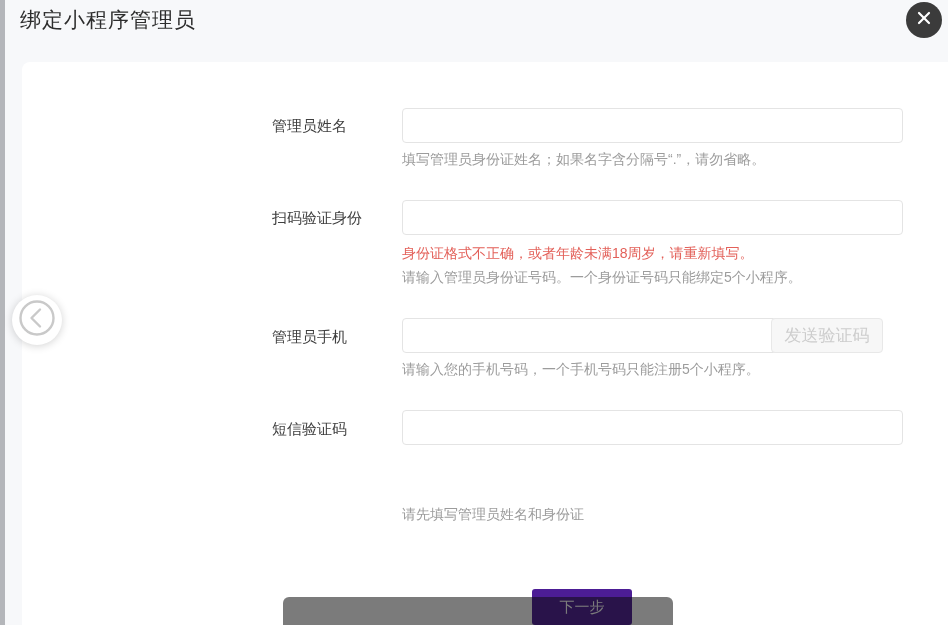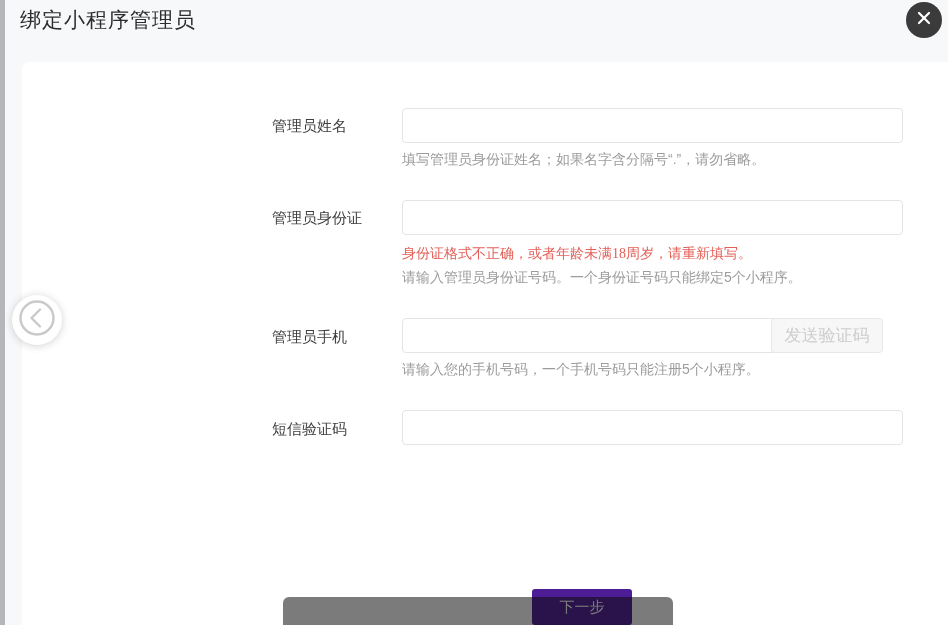--- a/index.html
+++ b/index.html
@@ -71,33 +71,34 @@
         <circle cx="22" cy="22" r="16.5" stroke="#c9c9c9" stroke-width="2.4"></circle>
         <polyline points="25,13.5 16.5,22 25,30.5" stroke="#c9c9c9" stroke-width="2.4" stroke-linecap="round" stroke-linejoin="round" fill="none"></polyline>
       </svg>
     </span>
   </div>
 
   <div class="f-label" style="top:117px;">管理员姓名</div>
   <input class="f-input" style="top: 108px;" type="text" value="">
   <div class="helper" style="top:151px;">填写管理员身份证姓名；如果名字含分隔号“.”，请勿省略。</div>
 
-  <div class="f-label" style="top:209px;">管理员身份证</div>
+  <div class="f-label" style="top:209px;">扫码验证身份</div>
   <input class="f-input" style="top: 200px;" type="text" value="">
-  <div class="error" style="top:245px;font-family:Liberation Serif, serif;">身份证格式不正确，或者年龄未满18周岁，请重新填写。</div>
+  <div class="error" style="top:245px;">身份证格式不正确，或者年龄未满18周岁，请重新填写。</div>
   <div class="helper" style="top:269px;">请输入管理员身份证号码。一个身份证号码只能绑定5个小程序。</div>
 
   <div class="f-label" style="top:328px;">管理员手机</div>
   <input class="f-input short" style="top: 318px;" type="text" value="">
   <button class="send-btn">发送验证码</button>
   <div class="helper" style="top:361px;">请输入您的手机号码，一个手机号码只能注册5个小程序。</div>
 
   <div class="f-label" style="top:420px;">短信验证码</div>
   <input class="f-input" style="top: 410px;" type="text" value="">
 
+  <div class="helper" style="top:506px;">请先填写管理员姓名和身份证</div>
 
   <button class="next-btn">下一步</button>
 
   <div class="viewer-toolbar">
     <div class="tb-item tb-ratio">1:1</div>
 
     <div class="tb-item">
       <svg width="27" height="24" viewBox="0 0 27 24" fill="none" stroke="#ffffff" stroke-width="1.8">
         <path d="M3 8 V4 H8"></path>
           <path d="M19 4 H24 V8"></path>

